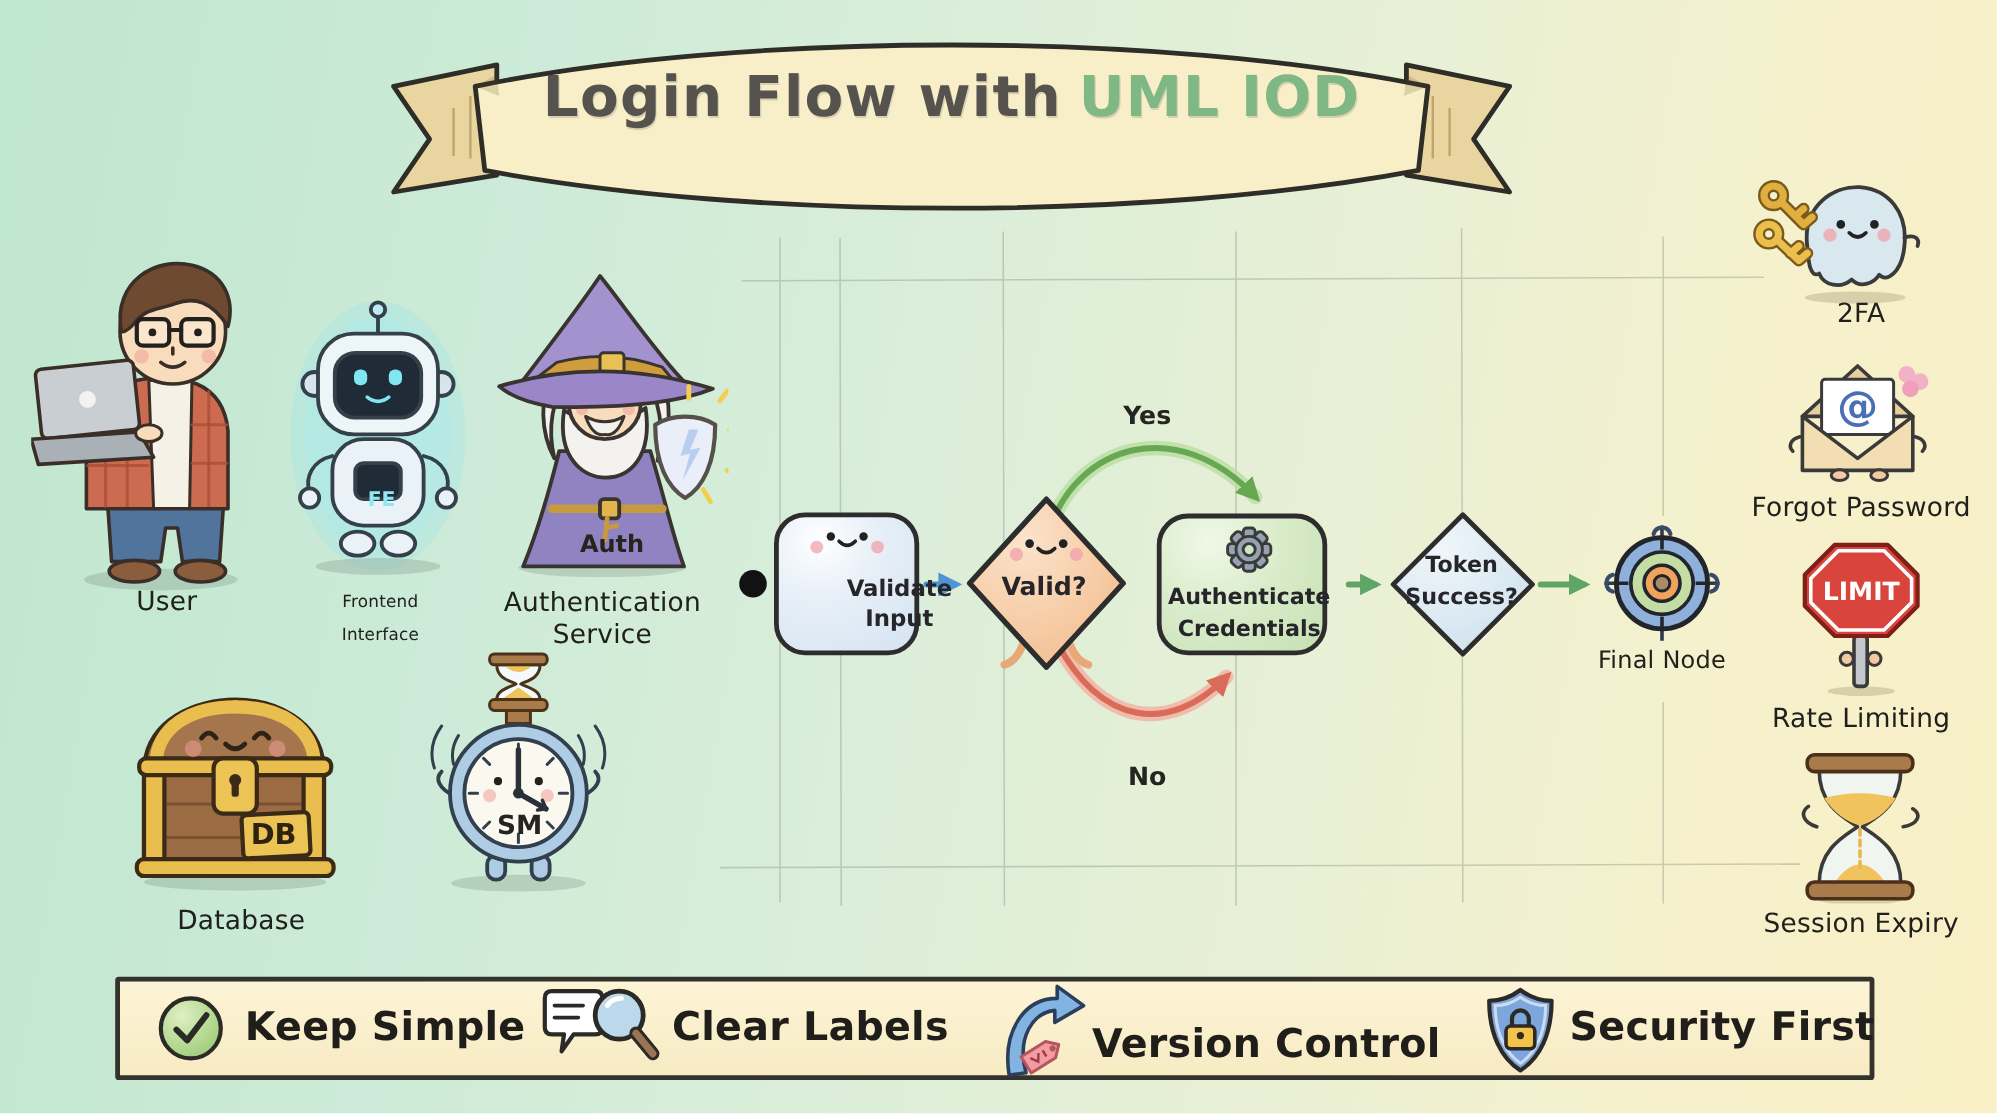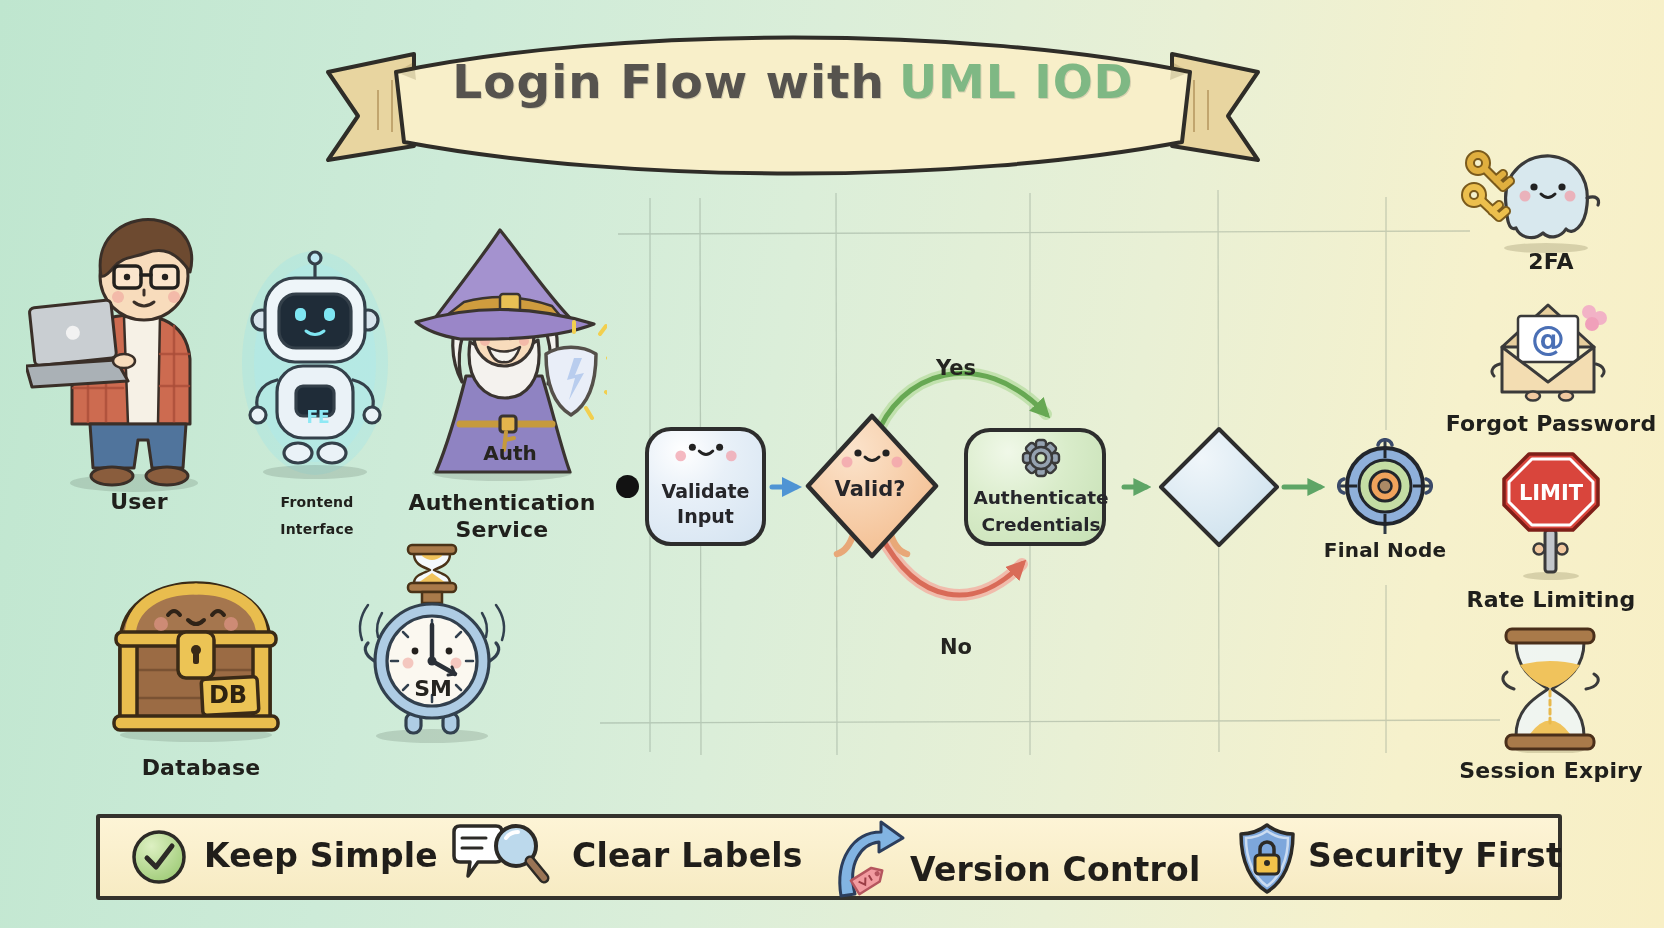--- a/index.html
+++ b/index.html
@@ -1,20 +1,20 @@
 <!DOCTYPE html>
 <html><head>
 <meta charset="utf-8">
 <style>
   html,body{margin:0;padding:0;}
   body{width:1664px;height:928px;overflow:hidden;font-family:"DejaVu Sans","Liberation Sans",sans-serif;}
   .stage{position:relative;width:1664px;height:928px;overflow:hidden;
     background:linear-gradient(100deg,#bfe6cf 0%,#cdebd8 26%,#dbeed9 46%,#e9f0d5 66%,#f6f1cc 84%,#f8efc5 100%);}
   .abs{position:absolute;}
-  .lbl{position:absolute;text-align:center;font-weight:bold;color:#20201c;letter-spacing:.2px;}
+  .lbl{position:absolute;text-align:center;font-weight:normal;color:#20201c;letter-spacing:.2px;}
   .lbl.small2{line-height:27px;}
   .node-text{position:absolute;text-align:center;font-weight:bold;color:#26262a;line-height:25px;}
   .box{position:absolute;border:4px solid #2d2d2d;border-radius:26px;box-sizing:border-box;}
   .box.validate{background:radial-gradient(circle at 30% 18%,#ffffff 0%,#e8f0f8 38%,#d4e3f1 100%);}
   .box.auth{background:radial-gradient(circle at 30% 18%,#f0f8e8 0%,#d9ecca 45%,#c6e0b4 100%);}
   .badge{position:absolute;text-align:center;font-weight:bold;}
   .yn{position:absolute;width:60px;text-align:center;font-weight:bold;font-size:21px;color:#242420;}
   .title-wrap{position:absolute;left:318px;top:10px;width:950px;height:168px;}
   .title-text{position:absolute;left:0;top:44px;width:100%;text-align:center;font-size:47px;font-weight:bold;
     color:#56534e;letter-spacing:1px;text-shadow:1px 1px 0 rgba(70,70,70,.18);white-space:nowrap;}
@@ -236,21 +236,21 @@
   <div class="abs" style="left:616px;top:475px;width:23px;height:23px;border-radius:50%;background:#121212;"></div>
 
   <div class="box validate" style="left:645px;top:427px;width:121px;height:119px;">
     <svg style="position:absolute;left:21px;top:8px;" width="72" height="26" viewBox="0 0 74 26">
       <circle cx="11" cy="17" r="5.5" fill="#f2a2ac" opacity=".75"></circle>
         <circle cx="63" cy="17" r="5.5" fill="#f2a2ac" opacity=".75"></circle>
       <circle cx="23" cy="8" r="3.6" fill="#222"></circle>
         <circle cx="51" cy="8" r="3.6" fill="#222"></circle>
       <path d="M30,12 Q37,19 44,12" stroke="#222" stroke-width="3" fill="none" stroke-linecap="round"></path>
     </svg>
-    <div class="node-text" style="left:0;top:48px;width:113px;font-size:19px;">
+    <div class="node-text" style="left:0;top:48px;width:113px;font-size:19px;padding-left:44px;">
       <div>Validate</div>
       <div>Input</div>
     </div>
   </div>
 
   <svg class="abs" style="left:802px;top:410px;" width="140" height="152" viewBox="0 0 140 152">
     <defs>
         <radialGradient id="peachG" cx="35%" cy="25%" r="80%">
           <stop offset="0%" stop-color="#fbe3cb"></stop>
           <stop offset="100%" stop-color="#f4bf92"></stop>
@@ -261,21 +261,21 @@
     <g>
       <circle cx="45" cy="52" r="5.5" fill="#f2a2ac" opacity=".8"></circle>
         <circle cx="95" cy="52" r="5.5" fill="#f2a2ac" opacity=".8"></circle>
       <circle cx="56" cy="43" r="3.6" fill="#222"></circle>
         <circle cx="84" cy="43" r="3.6" fill="#222"></circle>
       <path d="M63,47 Q70,54 77,47" stroke="#222" stroke-width="3" fill="none" stroke-linecap="round"></path>
     </g>
   </svg>
   <div class="node-text" style="left:810px;top:477px;width:120px;font-size:21px;">Valid?</div>
 
-  <div class="yn" style="left:926px;top:334px;margin-top:22px;">Yes</div>
+  <div class="yn" style="left:926px;top:334px;">Yes</div>
   <div class="yn" style="left:926px;top:611px;margin-top:24px;">No</div>
 
   <div class="box auth" style="left:964px;top:428px;width:142px;height:118px;">
     <svg style="position:absolute;left:53px;top:6px;" width="40" height="40" viewBox="0 0 40 40">
       <g transform="translate(20,20)" fill="#95a2b0" stroke="#3a3a3a" stroke-width="2.4">
         <rect x="-18" y="-5" width="36" height="10" rx="3"></rect>
         <rect x="-18" y="-5" width="36" height="10" rx="3" transform="rotate(45)"></rect>
         <rect x="-18" y="-5" width="36" height="10" rx="3" transform="rotate(90)"></rect>
         <rect x="-18" y="-5" width="36" height="10" rx="3" transform="rotate(135)"></rect>
         <circle cx="0" cy="0" r="11"></circle>
@@ -290,20 +290,24 @@
 
   <svg class="abs" style="left:1156px;top:424px;" width="126" height="126" viewBox="0 0 126 126">
     <defs>
         <radialGradient id="blueG" cx="35%" cy="25%" r="80%">
           <stop offset="0%" stop-color="#f0f6fa"></stop>
           <stop offset="100%" stop-color="#cfe2ee"></stop>
         </radialGradient>
       </defs>
     <polygon points="63,5 121,63 63,121 5,63" fill="url(#blueG)" stroke="#2d2d2d" stroke-width="4" stroke-linejoin="round"></polygon>
   </svg>
+  <div class="node-text" style="left:1158px;top:459px;width:120px;font-size:18.5px;line-height:26px;">
+    <div>Token</div>
+    <div>Success?</div>
+  </div>
 
   <svg class="abs" style="left:1335px;top:436px;" width="100" height="100" viewBox="0 0 100 100">
     <path d="M50,2 L50,98 M2,50 L98,50" stroke="#2f3a46" stroke-width="3"></path>
     <path d="M9,43 C2,45 2,55 9,57 M91,43 C98,45 98,55 91,57 M43,9 C45,2 55,2 57,9" fill="none" stroke="#3a4a6a" stroke-width="3.5" stroke-linecap="round"></path>
     <circle cx="50" cy="50" r="38" fill="#8fb0da" stroke="#22262c" stroke-width="4"></circle>
     <circle cx="50" cy="50" r="26" fill="#c4dda4" stroke="#22262c" stroke-width="3"></circle>
     <circle cx="50" cy="50" r="15" fill="#f0a35c" stroke="#22262c" stroke-width="3"></circle>
     <circle cx="50" cy="50" r="6.5" fill="#ab8a66" stroke="#22262c" stroke-width="2.5"></circle>
     <path d="M50,12 L50,22 M50,78 L50,88 M12,50 L22,50 M78,50 L88,50" stroke="#22262c" stroke-width="3"></path>
   </svg>
@@ -399,21 +403,21 @@
   <svg class="abs" style="left:448px;top:820px;" width="104" height="80" viewBox="0 0 104 80">
     <g stroke="#2c2a26" stroke-linejoin="round" stroke-linecap="round">
       <path d="M6,12 Q6,6 12,6 L48,6 Q54,6 54,12 L54,36 Q54,42 48,42 L30,42 L20,56 L22,42 L12,42 Q6,42 6,36 Z" fill="#ffffff" stroke-width="3.5"></path>
       <path d="M14,18 L38,18 M14,28 L34,28" stroke-width="3"></path>
       <circle cx="68" cy="26" r="20" fill="#bcd9ec" stroke-width="4"></circle>
       <path d="M58,18 Q62,12 70,12" stroke="#ffffff" stroke-width="4" fill="none"></path>
       <path d="M82,41 L96,58" stroke="#2c2a26" stroke-width="11"></path>
       <path d="M82,41 L96,58" stroke="#9a7455" stroke-width="6"></path>
     </g>
   </svg>
-  <div class="fitem-label" style="left:572px;">Clear Labels</div>
+  <div class="fitem-label" style="left:560px;">Clear Labels</div>
 
   <svg class="abs" style="left:833px;top:818px;" width="76" height="86" viewBox="0 0 76 86">
     <path d="M8,78 C2,42 20,14 48,14 L48,4 L70,20 L46,34 L46,24 C28,26 14,46 22,76 Z" fill="#82b4e2" stroke="#2c3e5c" stroke-width="3" stroke-linejoin="round"></path>
     <g transform="rotate(-32 34 62)">
       <path d="M20,54 L44,54 L52,62 L44,70 L20,70 Z" fill="#f29ba0" stroke="#b5555e" stroke-width="2.5" stroke-linejoin="round"></path>
       <circle cx="46" cy="62" r="2.5" fill="#b5555e"></circle>
       <path d="M26,59 l4,6 l4,-6 M38,65 l0,-6" stroke="#9c3e46" stroke-width="2" fill="none"></path>
     </g>
   </svg>
   <div class="fitem-label" style="left:910px;margin-top:14px;">Version Control</div>

